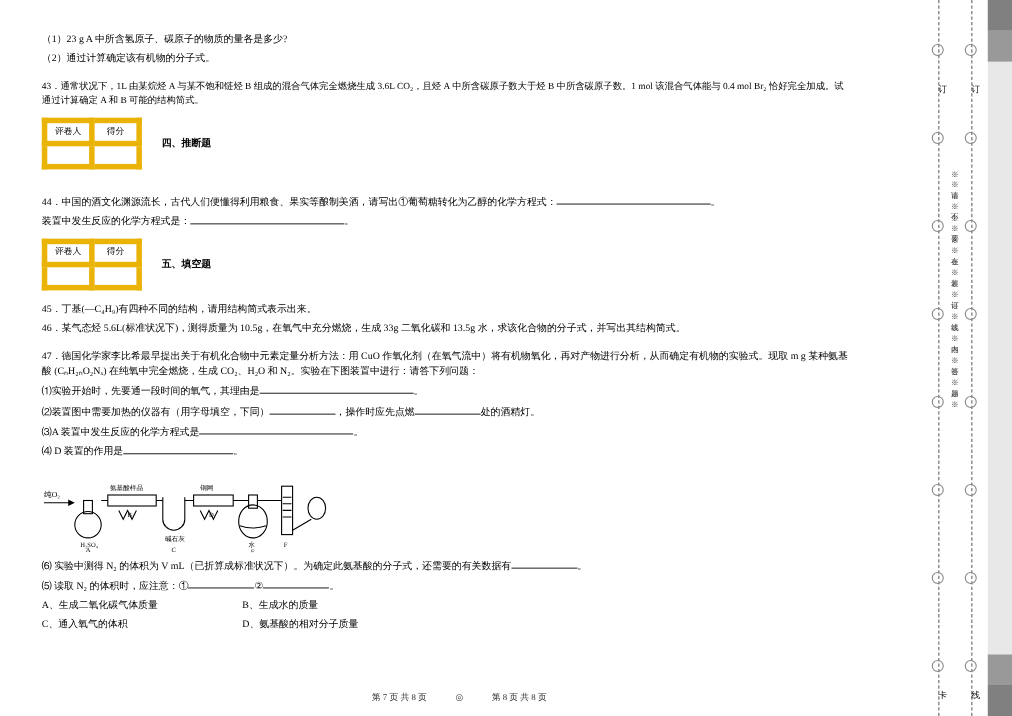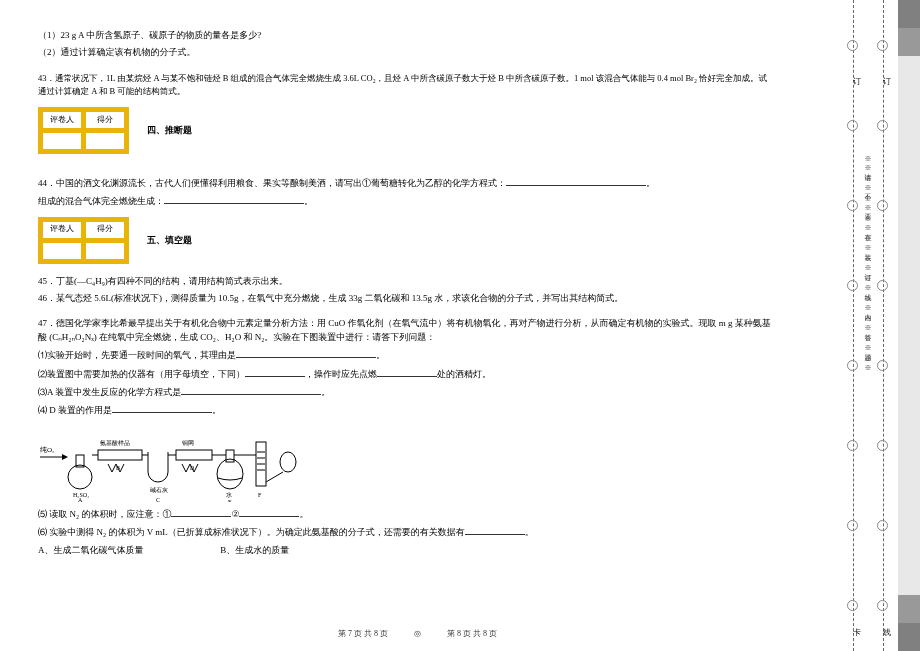--- a/index.html
+++ b/index.html
@@ -155,21 +155,21 @@
       <tr>
             <td></td>
             <td></td>
           </tr>
     </tbody>
       </table>
     <span class="section-title">四、推断题</span>
   </div>
 
   <p style="margin-top:21px;"><span>44．中国的酒文化渊源流长，古代人们便懂得利用粮食、果实等酿制美酒，请写出①葡萄糖转化为乙醇的化学方程式：</span><span class="blank w140"></span>。</p>
-  <p><span>组成的混合气体完全燃烧生成：</span><span class="blank w140"></span>。</p>
+  <p><span>装置中发生反应的化学方程式是：</span><span class="blank w140"></span>。</p>
 
   <div class="section-row">
     <table class="score-table">
       <tbody>
           <tr>
             <td>评卷人</td>
             <td>得分</td>
           </tr>
       <tr>
             <td></td>
@@ -232,25 +232,29 @@
       <line x1="228" y1="60" x2="245" y2="50" stroke="#000"></line>
 
       <line x1="54" y1="33" x2="60" y2="33" stroke="#000"></line>
       <line x1="104" y1="33" x2="110" y2="33" stroke="#000"></line>
       <line x1="130" y1="33" x2="138" y2="33" stroke="#000"></line>
       <line x1="174" y1="33" x2="188" y2="33" stroke="#000"></line>
       <line x1="196" y1="33" x2="218" y2="33" stroke="#000"></line>
     </svg>
   </div>
 
+  <p><span>⑹ 实验中测得 N₂ 的体积为 V mL（已折算成标准状况下）。为确定此氨基酸的分子式，还需要的有关数据有</span><span class="blank"></span>。</p>
   <p><span>⑸ 读取 N₂ 的体积时，应注意：①</span><span class="blank"></span><span>②</span><span class="blank"></span>。</p>
-  <p><span>⑹ 实验中测得 N₂ 的体积为 V mL（已折算成标准状况下）。为确定此氨基酸的分子式，还需要的有关数据有</span><span class="blank"></span>。</p>
   <p>
     <span style="display:inline-block; width:180px;">A、生成二氧化碳气体质量</span>
     <span>B、生成水的质量</span>
+  </p>
+  <p>
+    <span style="display:inline-block; width:180px;">C、通入氧气的体积</span>
+    <span>D、氨基酸的相对分子质量</span>
   </p>
 
   <div class="footer">
     <span class="pg">第 7 页 共 8 页</span>
     <span>◎</span>
     <span class="pg">第 8 页 共 8 页</span>
   </div>
 </div>
 
 <div class="sidebar">

